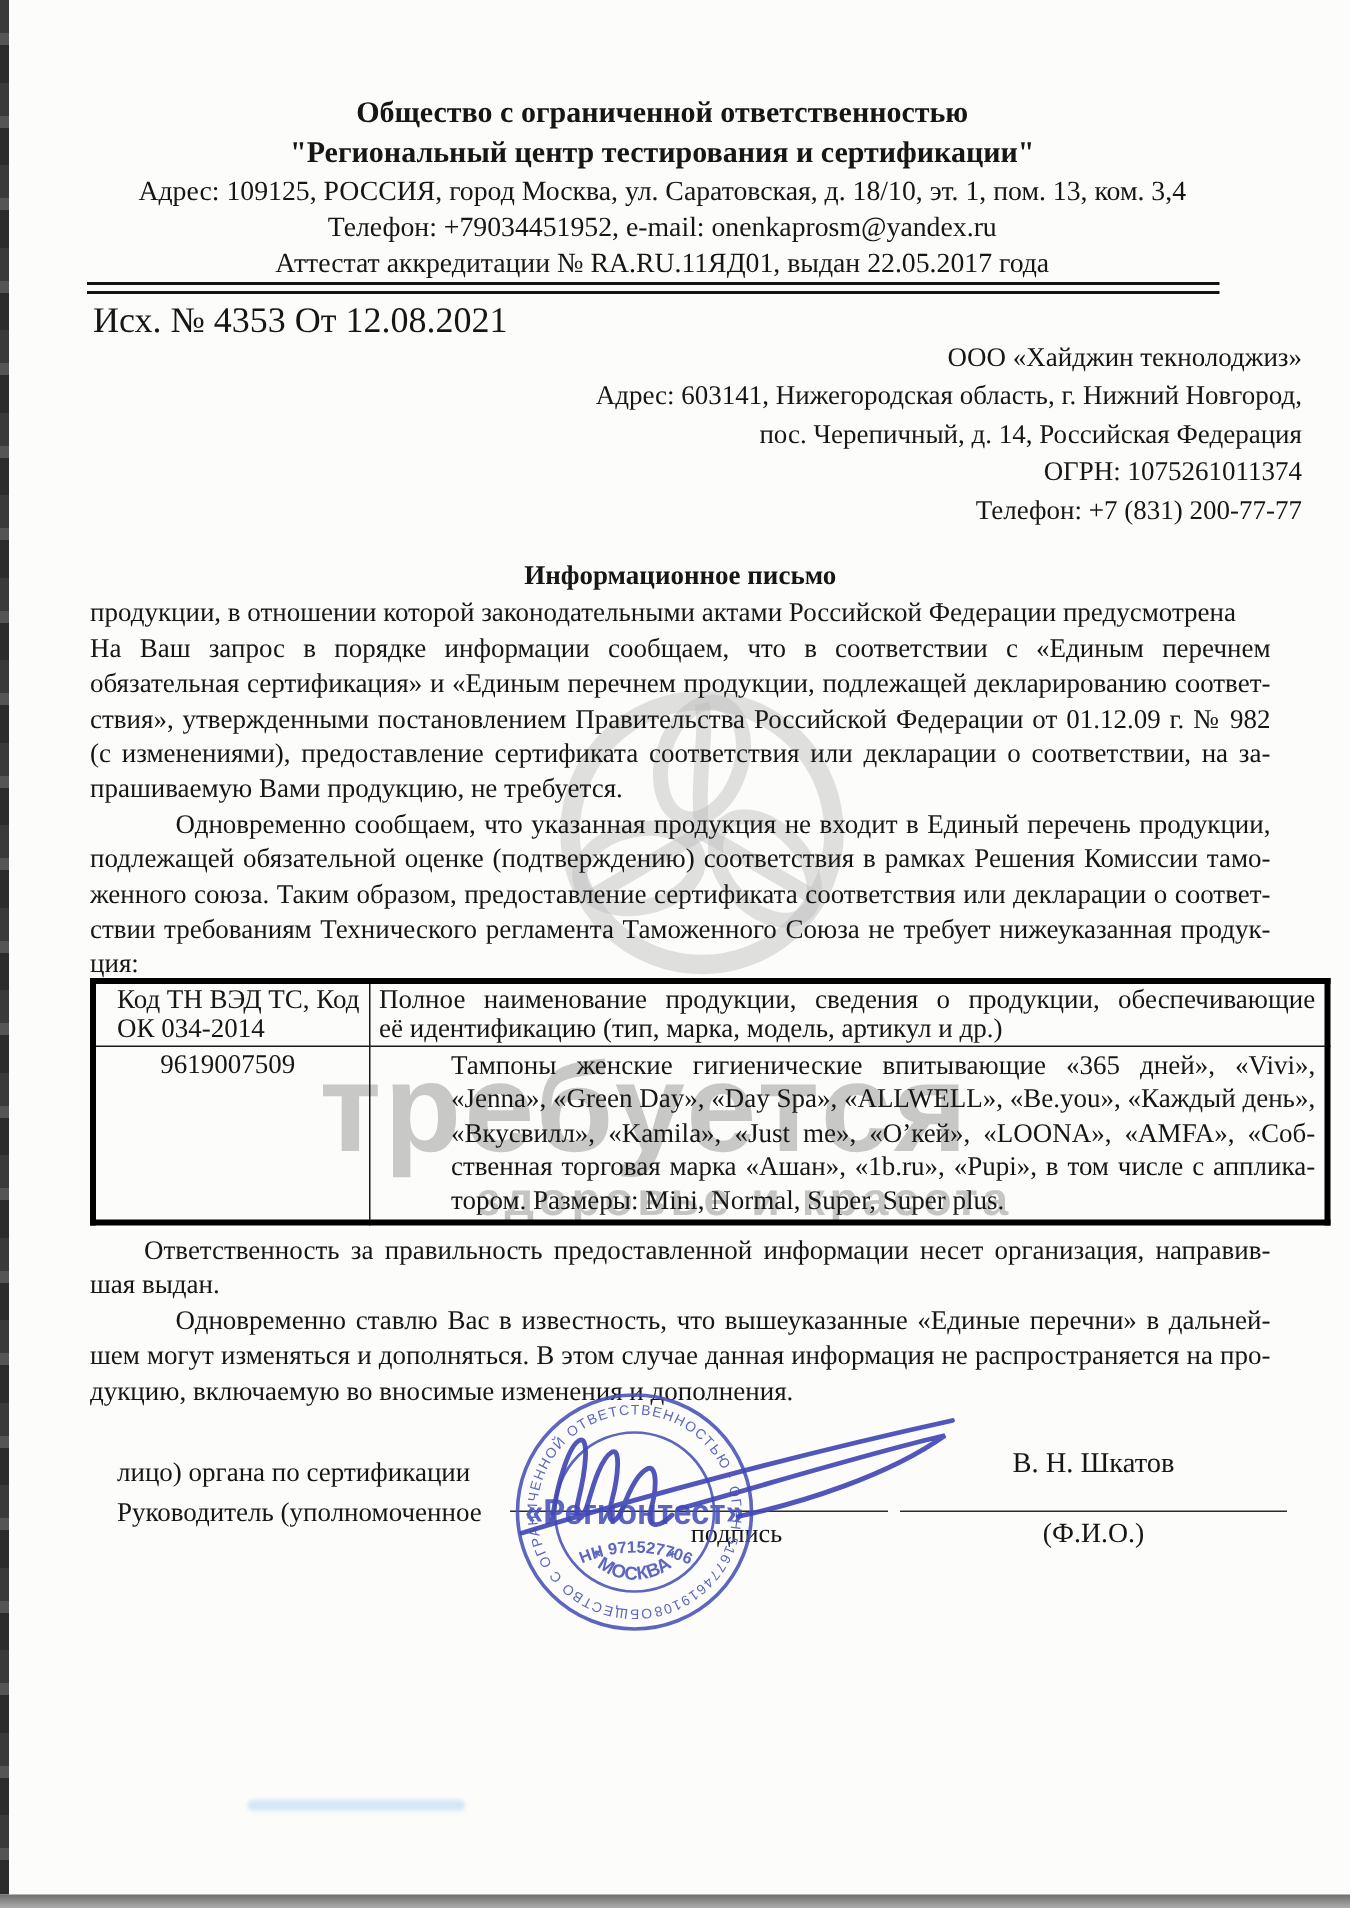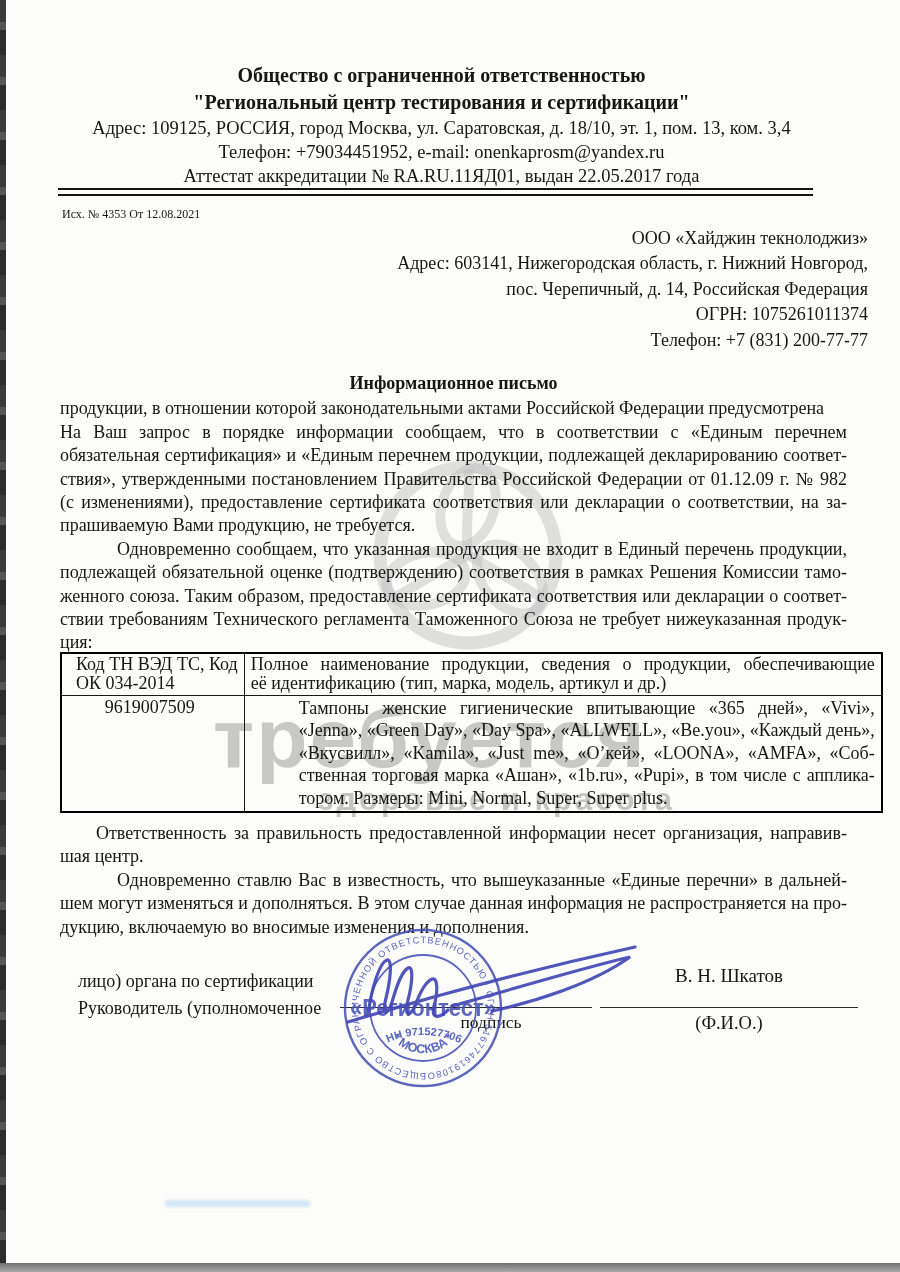--- a/index.html
+++ b/index.html
@@ -18,32 +18,32 @@
   .scan-smudge{left:165px;top:1200px;width:145px;height:7px;border-radius:4px;
     background:rgba(135,190,235,.35);filter:blur(1.5px);}
   
   .letterhead{left:48px;top:62px;width:787px;text-align:center;}
   .letterhead .b1{font-weight:bold;font-size:20px;line-height:27px;}
   .letterhead .b2{font-weight:bold;font-size:20px;line-height:27px;}
   .letterhead .r{font-size:18.5px;line-height:24px;}
   .divider{left:58px;top:188px;width:755px;height:4px;
     border-top:2px solid #141414;border-bottom:2px solid #141414;}
   
-  .ref{left:62px;top:203px;font-size:12px;}
+  .ref{left:62px;top:203px;font-size:24px;}
   .recipient{left:300px;top:226px;width:568px;}
   .recipient .line{text-align:right;line-height:25.4px;white-space:nowrap;}
   
   .bodytext{left:60px;top:372px;width:787px;}
   .title{text-align:center;font-weight:bold;margin-bottom:2px;}
   .lines .line{white-space:nowrap;text-align:justify;text-align-last:justify;}
   .lines .line.last{text-align-last:left;}
   .nj-first .line:first-child{text-align-last:left;}
   .ind .line:first-child{text-indent:57px;}
   
-  .ptable{left:60px;top:652px;width:787px;border:2px solid #000000;border-collapse:collapse;}
+  .ptable{left:60px;top:652px;width:787px;border:4px solid #000000;border-collapse:collapse;}
   .ptable td{border:1.6px solid #1a1a1a;vertical-align:top;padding:1px 6px 2px 6px;}
   .ptable .c1{width:184px;padding-left:14px;}
   .ptable .hdr .line{line-height:19px;}
   .ptable .code{text-align:center;line-height:21px;padding-left:0;}
   .ptable .desc .line{line-height:22.4px;margin-left:48px;}
   
   .closing{left:60px;top:822px;width:787px;}
   .ind-sm .line:first-child{text-indent:36px;}
   
   .signoff-left{left:78px;top:968px;width:300px;}
@@ -152,21 +152,21 @@
           <div class="line">ственная торговая марка «Ашан», «1b.ru», «Pupi», в том числе с апплика-</div>
           <div class="line last">тором. Размеры: Mini, Normal, Super, Super plus.</div>
         </td>
   </tr>
 </tbody>
   </table>
 
 <div class="abs closing">
   <div class="lines ind-sm">
       <div class="line">Ответственность за правильность предоставленной информации несет организация, направив-</div>
-      <div class="line last">шая центр.</div>
+      <div class="line last">шая выдан.</div>
     </div>
   <div class="lines ind">
       <div class="line">Одновременно ставлю Вас в известность, что вышеуказанные «Единые перечни» в дальней-</div>
       <div class="line">шем могут изменяться и дополняться. В этом случае данная информация не распространяется на про-</div>
       <div class="line last">дукцию, включаемую во вносимые изменения и дополнения.</div>
     </div>
 </div>
 
 <div class="abs signoff-left">
     <div class="line last">лицо) органа по сертификации</div>

